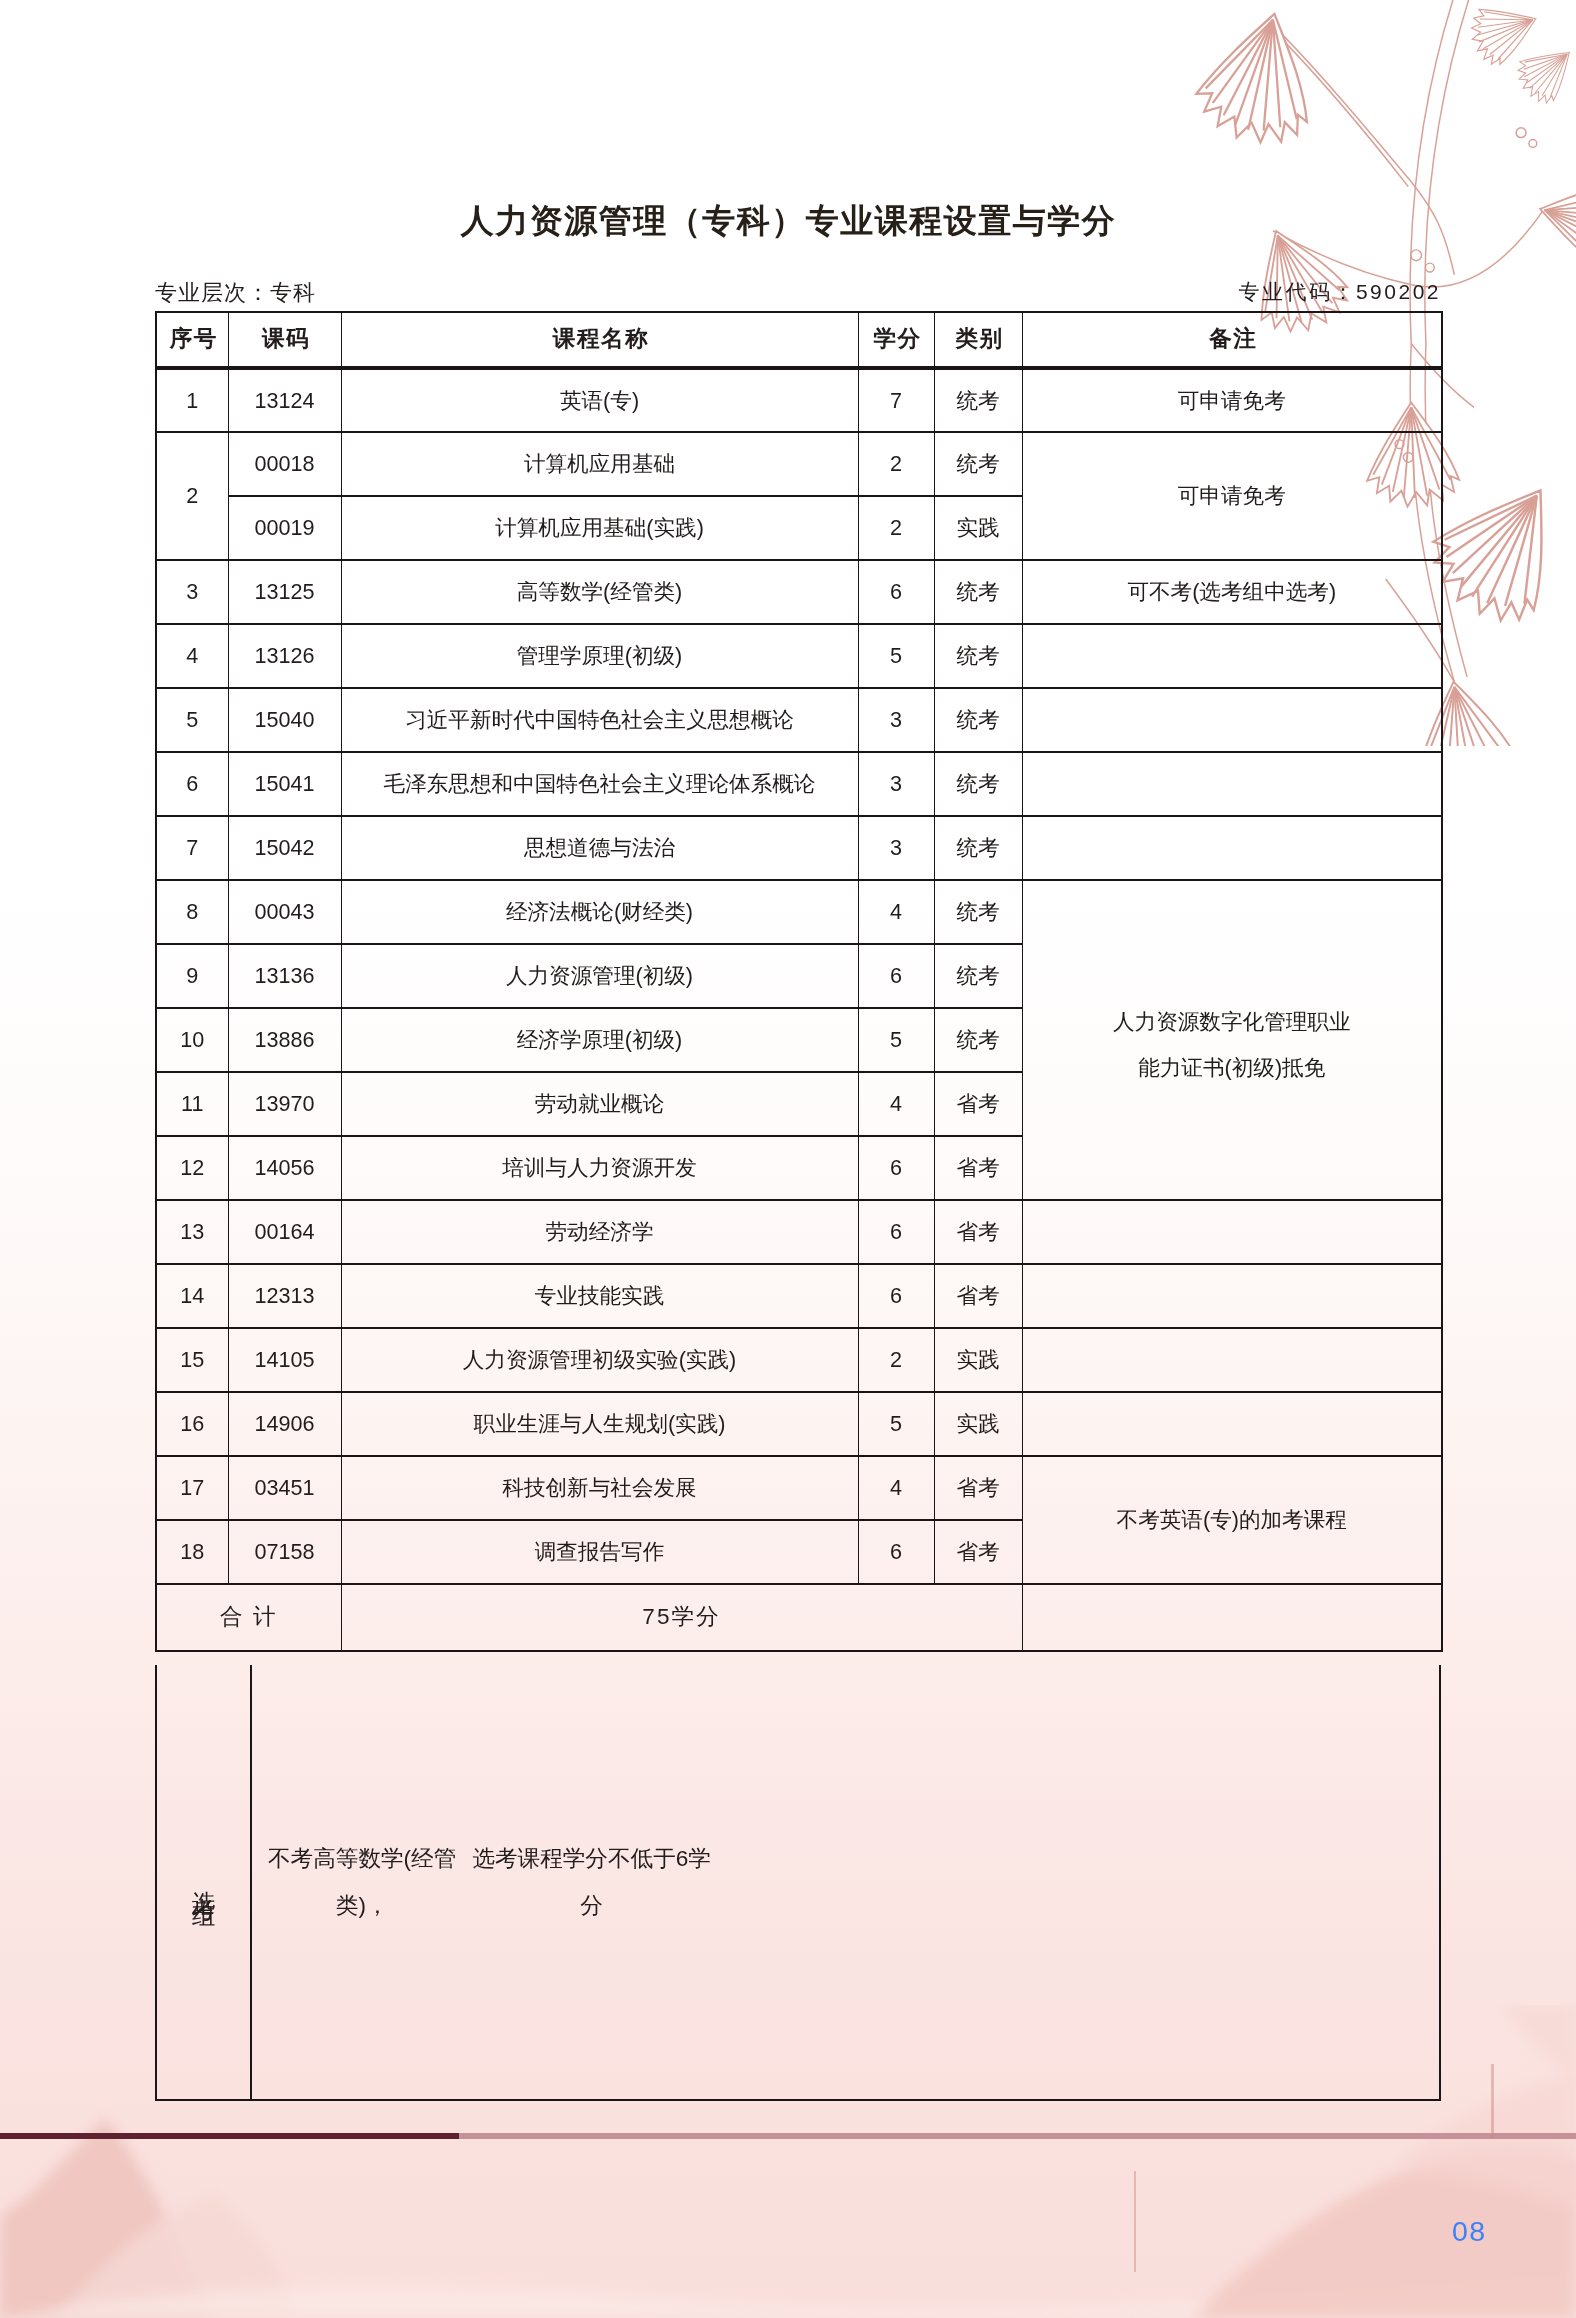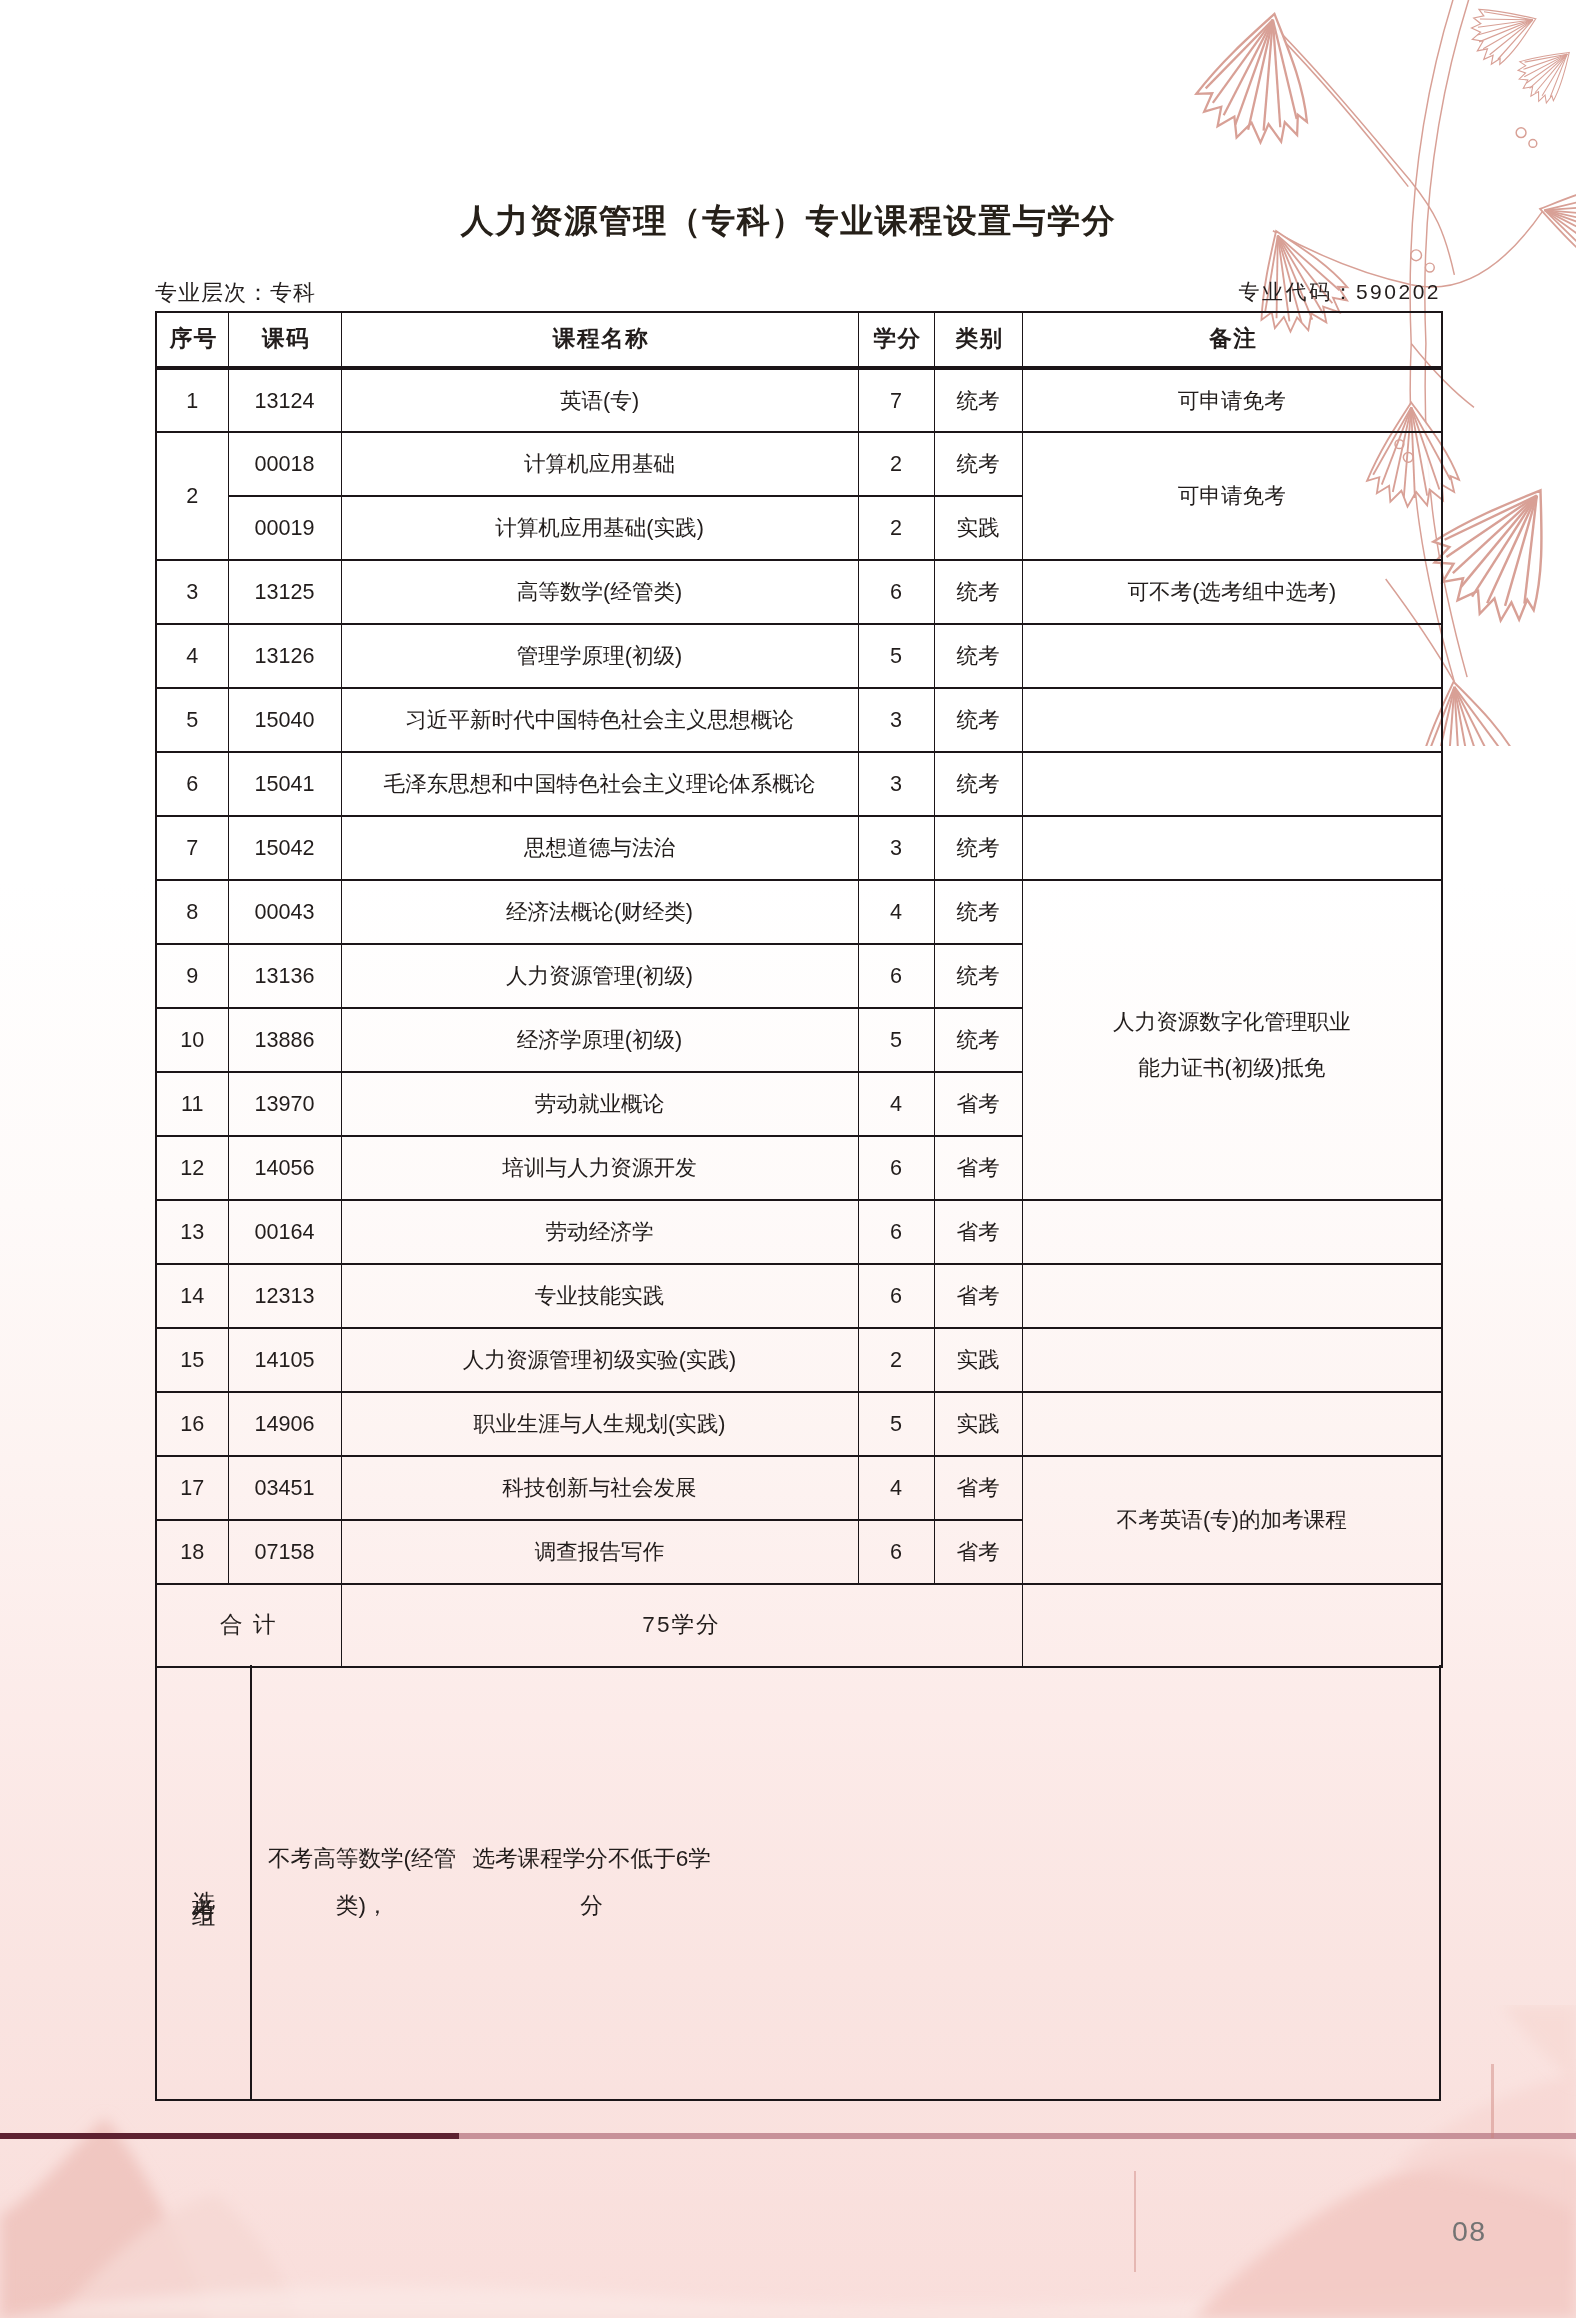--- a/index.html
+++ b/index.html
@@ -28,21 +28,21 @@
   table.mt col.c-type{width:88px;} table.mt col.c-remark{width:420px;}
   table.mt{border:2.9px solid #1b1518;}
   table.mt th, table.mt td{
     border:1.5px solid #1b1518;border-top-width:2.5px;border-bottom-width:2.5px;
     text-align:center;vertical-align:middle;padding:0 3.9px;
     font-size:21.6px;line-height:1.45;background:transparent;
   }
   table.mt thead tr{height:56px;}
   table.mt thead th{font-weight:bold;font-size:22.6px;letter-spacing:1.5px;border-bottom-width:4.4px;padding-left:7px;}
   table.mt tbody tr{height:64px;}
-  table.mt tr.total-row{height:83px;}
+  table.mt tr.total-row{height:67px;}
   table.mt tr.total-row td{font-size:22.6px;letter-spacing:2px;}
   .remark-2line div{line-height:37px;margin-top:9px;}
   .remark-bold{font-weight:normal;font-size:22px;}
   
   .elective{
     left:155px;top:1665px;width:1286px;height:436px;
     border:2.9px solid #1b1518;border-top:0;box-sizing:border-box;
     display:flex;flex-direction:row;
   }
   .e-label{
@@ -61,21 +61,21 @@
   .e-note{
     width:460px;border-left:1.5px solid #1b1518;box-sizing:border-box;
     display:flex;flex-direction:row;justify-content:center;align-items:center;
   }
   .e-note div{font-size:22.6px;line-height:47px;text-align:center;}
   
   .rule-dark{left:0;top:2133px;width:459px;height:6.4px;background:#5d2130;}
   .rule-light{left:459px;top:2133px;width:1118px;height:6.4px;background:#c79199;}
   .pagoda{left:1134px;top:2171px;width:2px;height:101px;background:rgba(214,150,144,.55);}
   .tick-r{left:1491px;top:2064px;width:2.5px;height:74px;background:rgba(205,130,125,.45);}
-  .page-num{left:1452px;top:2215px;font-size:28.5px;letter-spacing:1.5px;color:#737373;}
+  .page-num{left:1452px;top:2215px;font-size:28.5px;letter-spacing:1.5px;color:#3b82f6;}
   
   svg.ginkgo{position:absolute;right:0;top:0;width:466px;height:746px;}
   svg.ginkgo path, svg.ginkgo line, svg.ginkgo circle{stroke:#d8a096;stroke-width:3;fill:none;}
   svg.ginkgo path.fan{fill:#ffffff;fill-opacity:.92;}
   svg.ginkgo use.filled{fill:#f0c6bf;}
   svg.mountains{position:absolute;left:0;bottom:0;width:1577px;height:314px;}
 </style>
 </head>
 <body>
 

